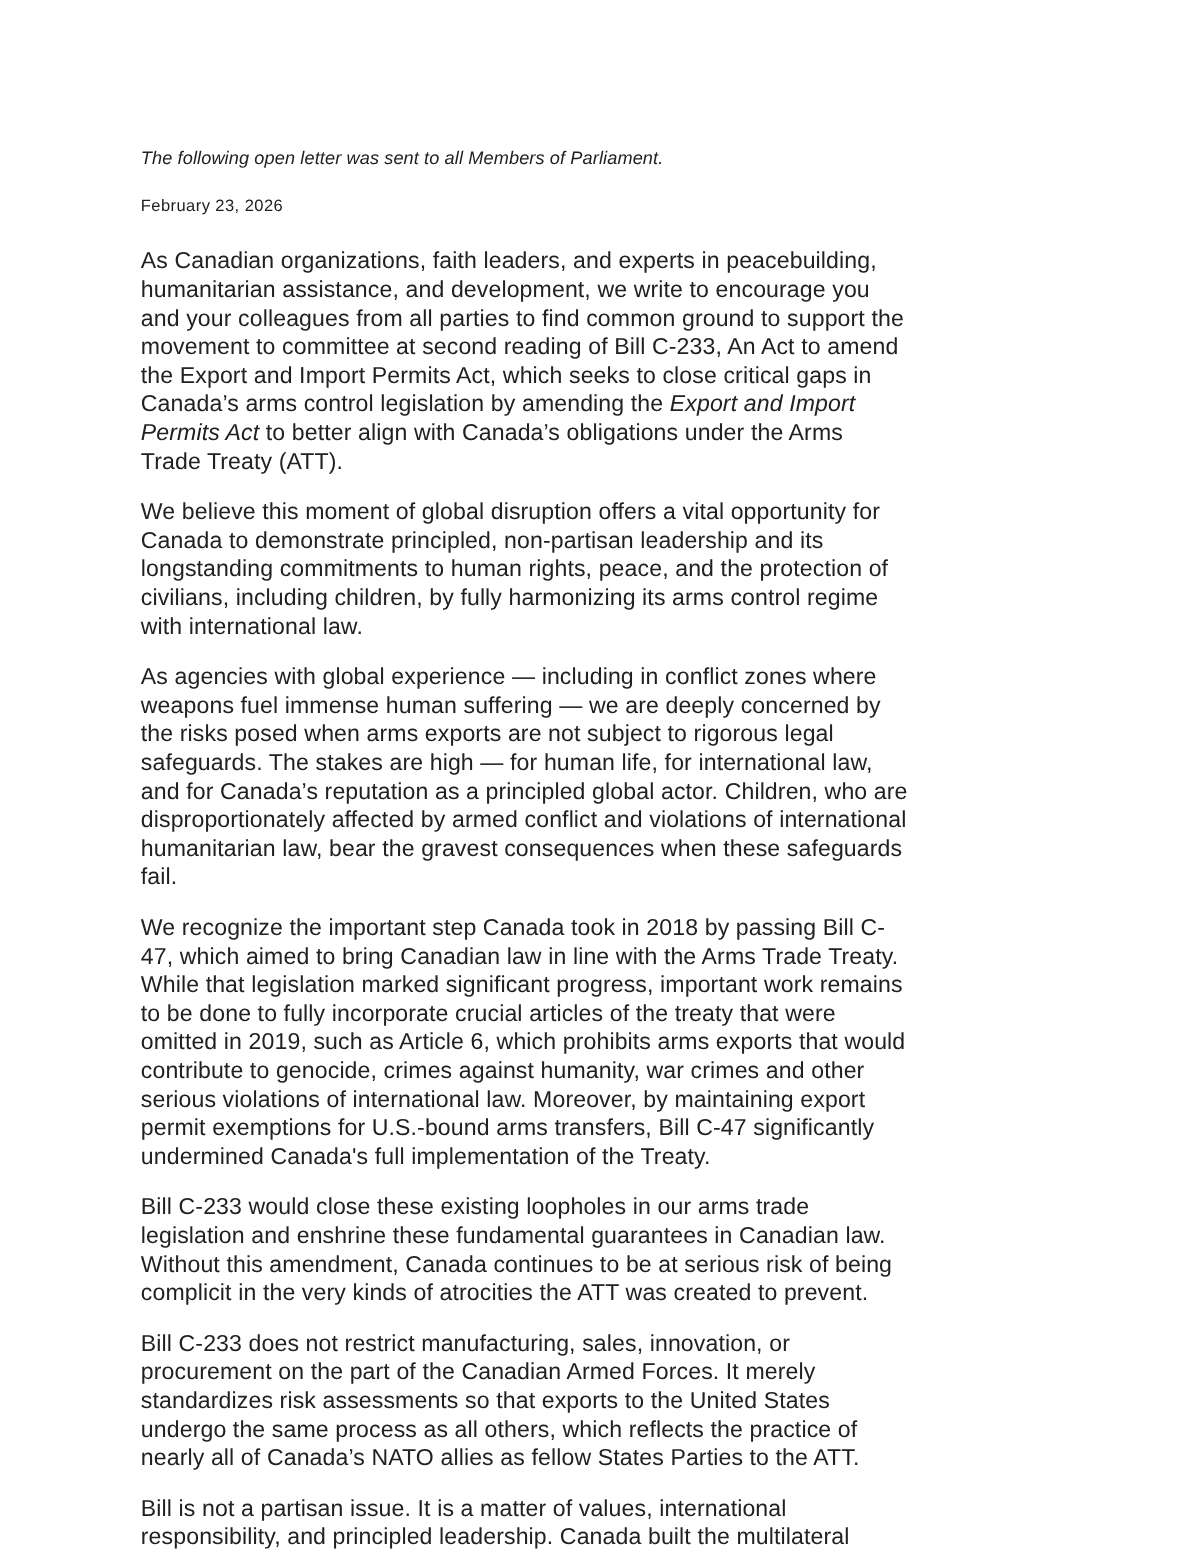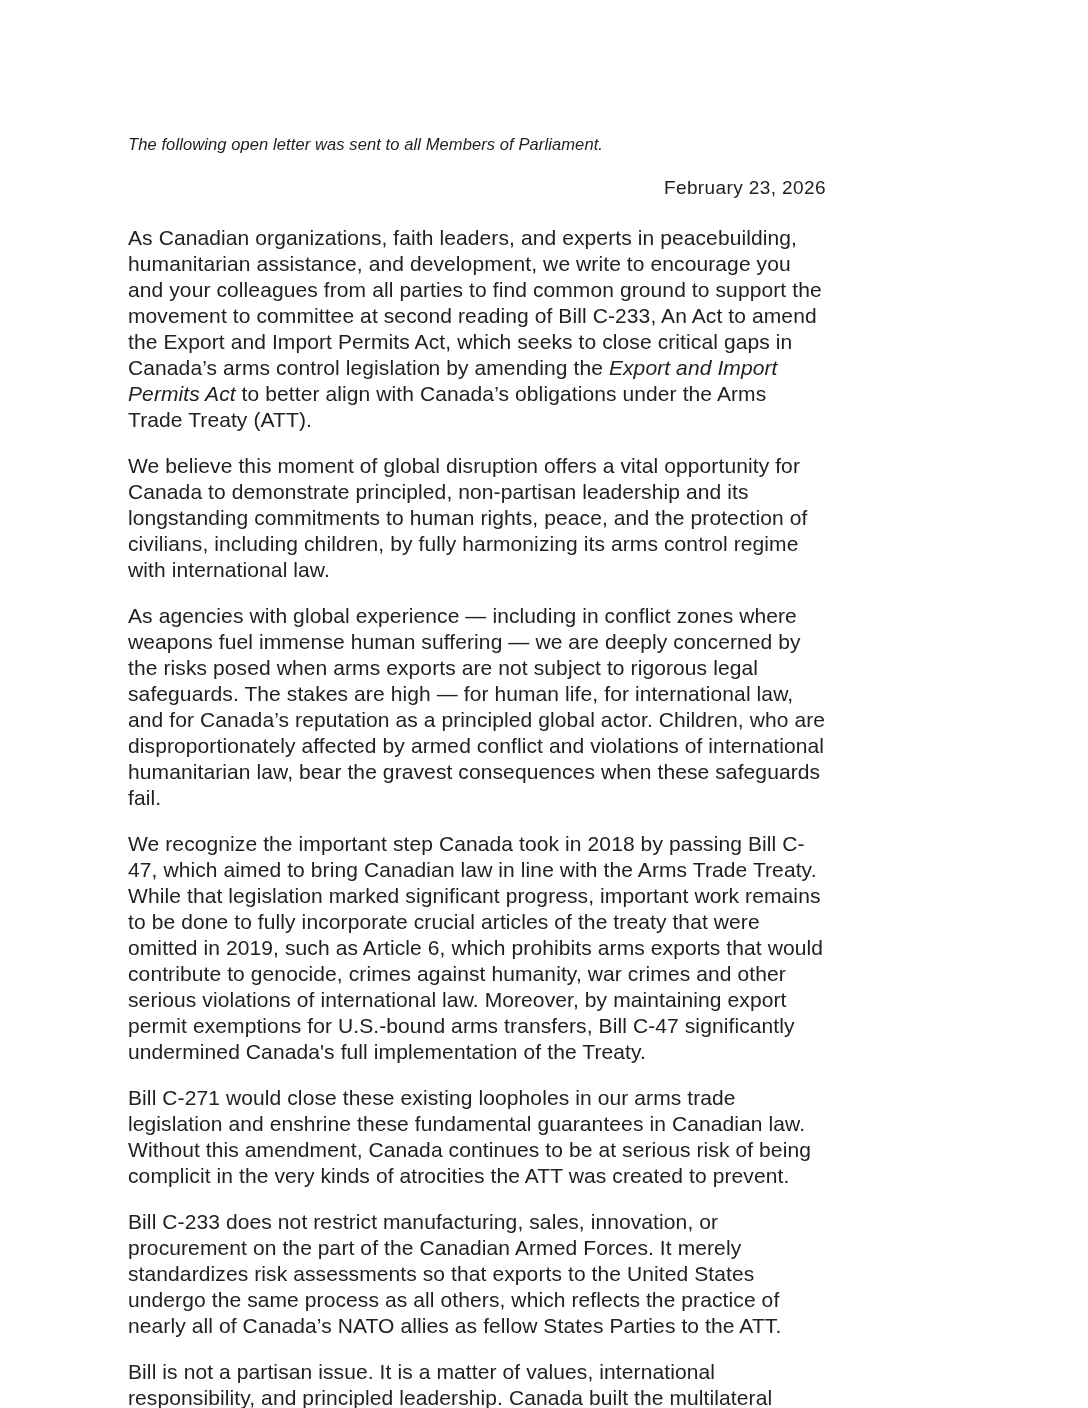--- a/index.html
+++ b/index.html
@@ -27,22 +27,21 @@
   }
   .preface {
     margin: 0 0 18px 0;
     font-style: italic;
     font-size: 16.5px;
     line-height: 26px;
     letter-spacing: 0.1px;
   }
   .date {
     margin: 0 0 24px 0;
-    text-align: right;
-    font-size: 19px;
+    font-size: 15px;
     line-height: 26px;
     letter-spacing: 0.4px;
   }
   .letter-body p.para {
     margin: 0 0 20px 0;
     font-size: 21px;
     line-height: 26px;
     letter-spacing: 0.1px;
     text-align: left;
   }
@@ -54,17 +53,17 @@
 <body>
 
 <div class="page">
   <p class="preface">The following open letter was sent to all Members of Parliament.</p>
   <p class="date">February 23, 2026</p>
   <div class="letter-body">
       <p class="para"><span>As Canadian organizations, faith leaders, and experts in peacebuilding, humanitarian assistance, and development, we write to encourage you and your colleagues from all parties to find common ground to support the movement to committee at second reading of Bill C-233, An Act to amend the Export and Import Permits Act,  which seeks to close critical gaps in Canada’s arms control legislation by amending the </span><em>Export and Import Permits Act</em><span> to better align with Canada’s obligations under the Arms Trade Treaty (ATT).</span></p>
       <p class="para"><span>We believe this moment of global disruption offers a vital opportunity for Canada to demonstrate principled, non-partisan leadership and its longstanding commitments to human rights, peace, and the protection of civilians, including children, by fully harmonizing its arms control regime with international law.</span></p>
       <p class="para"><span>As agencies with global experience — including in conflict zones where weapons fuel immense human suffering — we are deeply concerned by the risks posed when arms exports are not subject to rigorous legal safeguards. The stakes are high — for human life, for international law, and for Canada’s reputation as a principled global actor. Children, who are disproportionately affected by armed conflict and violations of international humanitarian law, bear the gravest consequences when these safeguards fail.</span></p>
       <p class="para"><span>We recognize the important step Canada took in 2018 by passing Bill C-47, which aimed to bring Canadian law in line with the Arms Trade Treaty. While that legislation marked significant progress, important work remains to be done to fully incorporate crucial articles of the treaty that were omitted in 2019, such as Article 6, which prohibits arms exports that would contribute to genocide, crimes against humanity, war crimes and other serious violations of international law. Moreover, by maintaining export permit exemptions for U.S.-bound arms transfers, Bill C-47 significantly undermined Canada's full implementation of the Treaty.</span></p>
-      <p class="para"><span>Bill C-271 would close these existing loopholes in our arms trade legislation and enshrine these fundamental guarantees in Canadian law. Without this amendment, Canada continues to be at serious risk of being complicit in the very kinds of atrocities the ATT was created to prevent.</span></p>
+      <p class="para"><span>Bill C-233 would close these existing loopholes in our arms trade legislation and enshrine these fundamental guarantees in Canadian law. Without this amendment, Canada continues to be at serious risk of being complicit in the very kinds of atrocities the ATT was created to prevent.</span></p>
       <p class="para"><span>Bill C-233 does not restrict manufacturing, sales, innovation, or procurement on the part of the Canadian Armed Forces. It merely standardizes risk assessments so that exports to the United States undergo the same process as all others, which reflects the practice of nearly all of Canada’s NATO allies as fellow States Parties to the ATT.</span></p>
       <p class="para"><span>Bill is not a partisan issue. It is a matter of values, international responsibility, and principled leadership. Canada built the multilateral system of international law on</span></p>
     </div>
 </div>
 
 </body></html>

